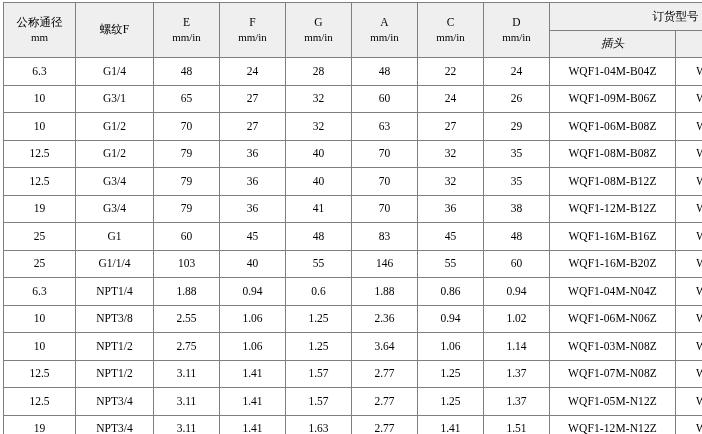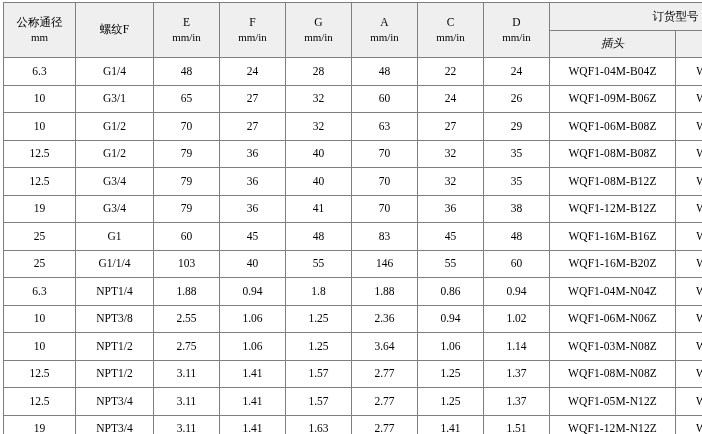--- a/index.html
+++ b/index.html
@@ -238,21 +238,21 @@
           <td>55</td>
           <td>60</td>
           <td class="code">WQF1-16M-B20Z</td>
           <td class="code">WQF1-16F-B20Z</td>
         </tr>
         <tr>
           <td>6.3</td>
           <td>NPT1/4</td>
           <td>1.88</td>
           <td>0.94</td>
-          <td>1.8</td>
+          <td>0.6</td>
           <td>1.88</td>
           <td>0.86</td>
           <td>0.94</td>
           <td class="code">WQF1-04M-N04Z</td>
           <td class="code">WQF1-04F-N04Z</td>
         </tr>
         <tr>
           <td>10</td>
           <td>NPT3/8</td>
           <td>2.55</td>
@@ -278,21 +278,21 @@
         </tr>
         <tr>
           <td>12.5</td>
           <td>NPT1/2</td>
           <td>3.11</td>
           <td>1.41</td>
           <td>1.57</td>
           <td>2.77</td>
           <td>1.25</td>
           <td>1.37</td>
-          <td class="code">WQF1-08M-N08Z</td>
+          <td class="code">WQF1-07M-N08Z</td>
           <td class="code">WQF1-08F-N08Z</td>
         </tr>
         <tr>
           <td>12.5</td>
           <td>NPT3/4</td>
           <td>3.11</td>
           <td>1.41</td>
           <td>1.57</td>
           <td>2.77</td>
           <td>1.25</td>

